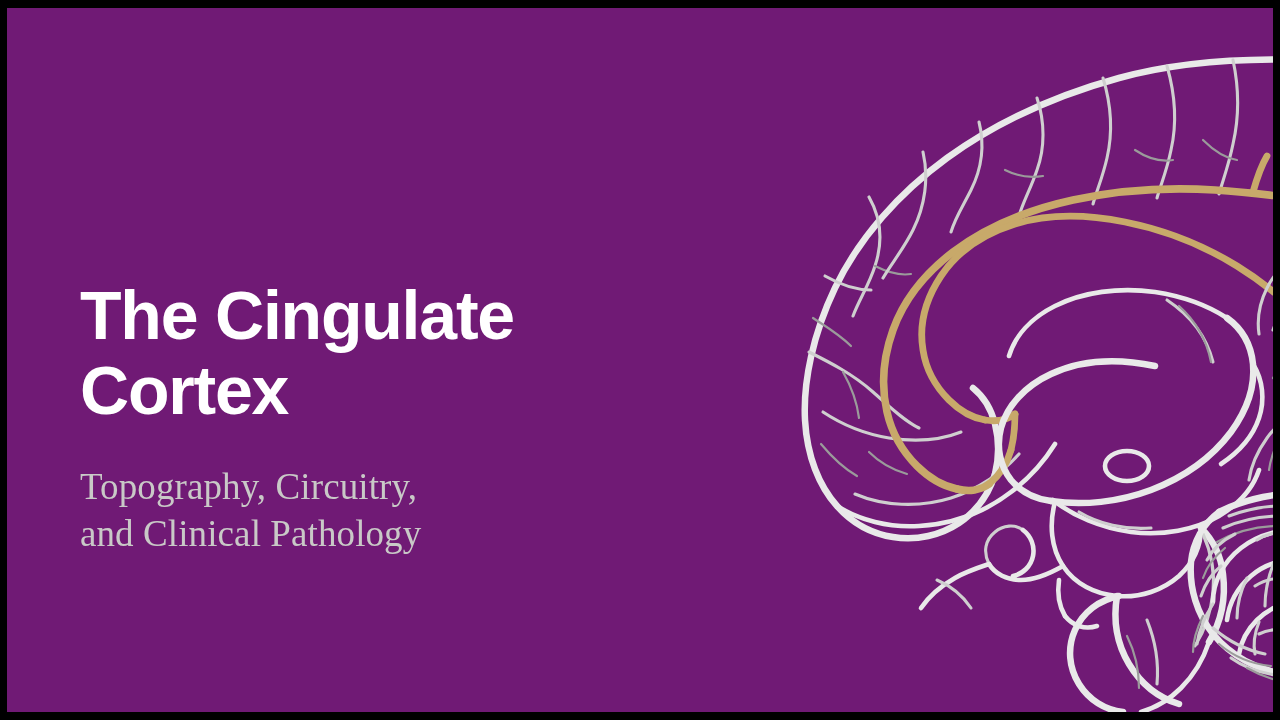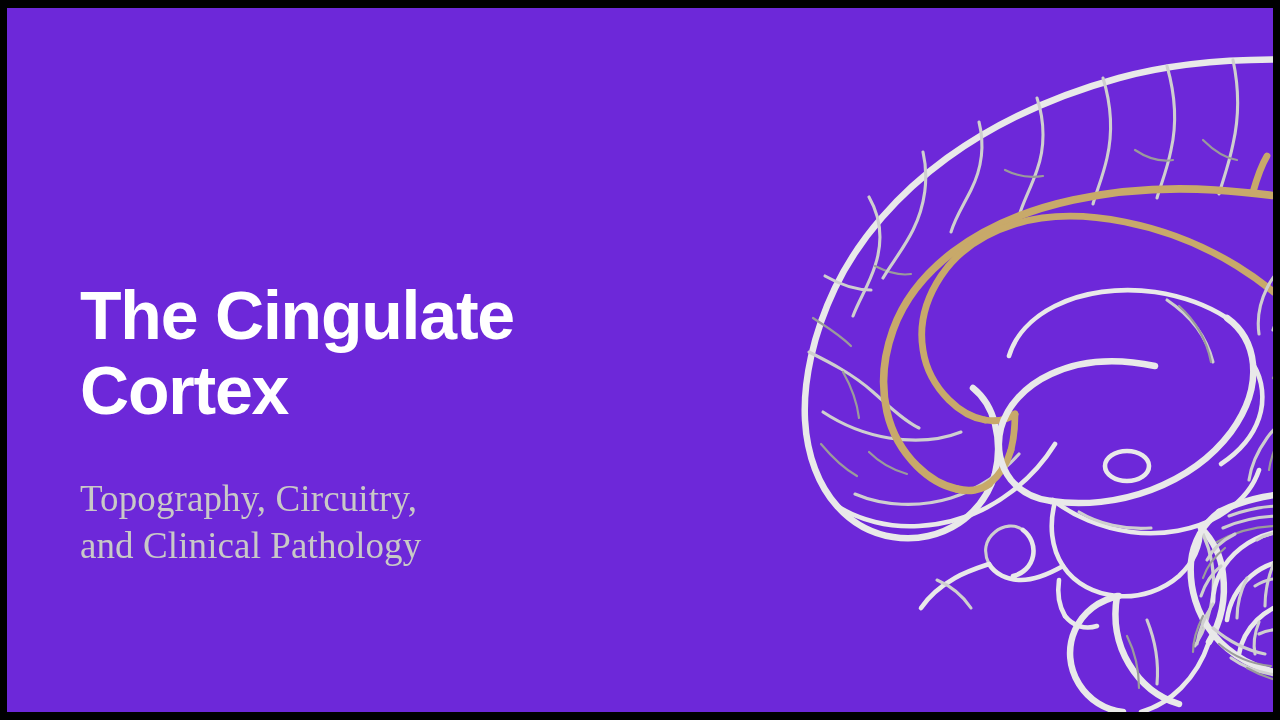--- a/index.html
+++ b/index.html
@@ -24,21 +24,21 @@
     overflow: hidden;
   }
 
   
   #stage {
     position: absolute;
     left: 7px;
     top: 8px;
     width: 1266px;
     height: 704px;
-    background: #6d28d9;
+    background: #701a75;
     overflow: hidden;
   }
 
   
   #text-block {
     position: absolute;
     left: 73px;
     top: 270px;
     width: 560px;
   }
@@ -48,21 +48,21 @@
     font-family: "Liberation Sans", sans-serif;
     font-weight: 700;
     font-size: 68px;
     line-height: 1.11;
     letter-spacing: -1.2px;
     color: #ffffff;
     white-space: pre-line;
   }
 
   #subtitle {
-    margin: 46px 0 0 0;
+    margin: 34px 0 0 0;
     font-family: "Liberation Serif", serif;
     font-weight: 400;
     font-size: 37px;
     line-height: 1.28;
     letter-spacing: 0.1px;
     color: #c9c9c7;
     white-space: pre-line;
   }
 
   

